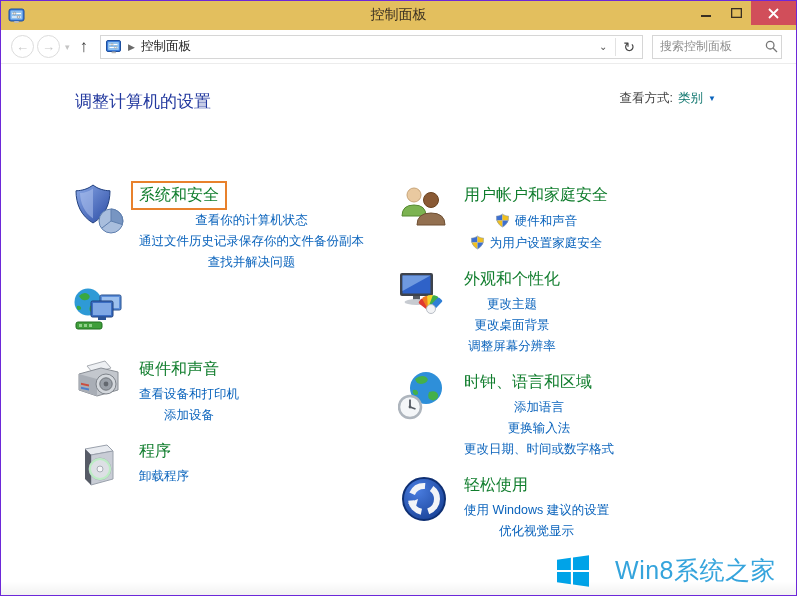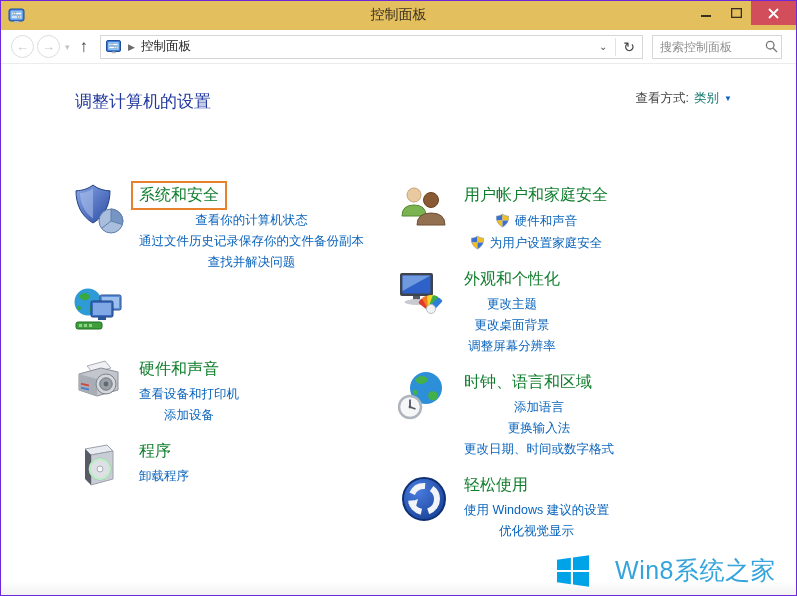--- a/index.html
+++ b/index.html
@@ -50,35 +50,35 @@
   .addr-spacer { flex:1; }
   .addr-down { color:#555; font-size:10px; padding:0 8px; cursor:pointer; }
   .addr-divider { width:1px; height:18px; background:#e2e2e2; }
   .refresh-btn { border:none; background:transparent; color:#444; font-size:14px; padding:0 7px; cursor:pointer; }
   .searchbox {
     width:130px; height:24px; border:1px solid #d6d6d6; background:#fff;
     display:flex; align-items:center; margin-left:6px;
   }
   .searchbox input {
     flex:1; border:none; outline:none; font-size:12px; padding:0 4px 0 7px;
-    color:#333; font-family:Liberation Sans, sans-serif; min-width:0;
+    color:#333; font-family:Liberation Serif, serif; min-width:0;
   }
   .searchbox input::placeholder { color:#8f8f8f; }
   .search-icon { flex:0 0 20px; display:flex; justify-content:center; cursor:pointer; }
 
   
   .content { flex:1; background:#fff; position:relative; overflow:hidden; }
   .content::after {
     content:""; position:absolute; left:0; right:0; bottom:0; height:14px;
     background:linear-gradient(to bottom, rgba(0,0,0,0), rgba(0,0,0,0.05));
     pointer-events:none;
   }
   .content-header {
     display:flex; align-items:flex-start;
-    padding:26px 64px 30px 74px;
+    padding:26px 80px 30px 74px;
   }
   .page-title { font-size:17px; font-weight:normal; color:#22389e; }
   .viewby { margin-left:auto; font-size:12.5px; color:#444; display:flex; align-items:center; gap:5px; }
   .viewby .vb-value { color:#0f766e; cursor:pointer; }
   .viewby .vb-caret { color:#0a63bc; font-size:8px; cursor:pointer; }
 
   .columns { display:flex; padding-left:72px; }
   .col { width:325px;margin-top:40px; }
   .col.right { width:340px; }
 

